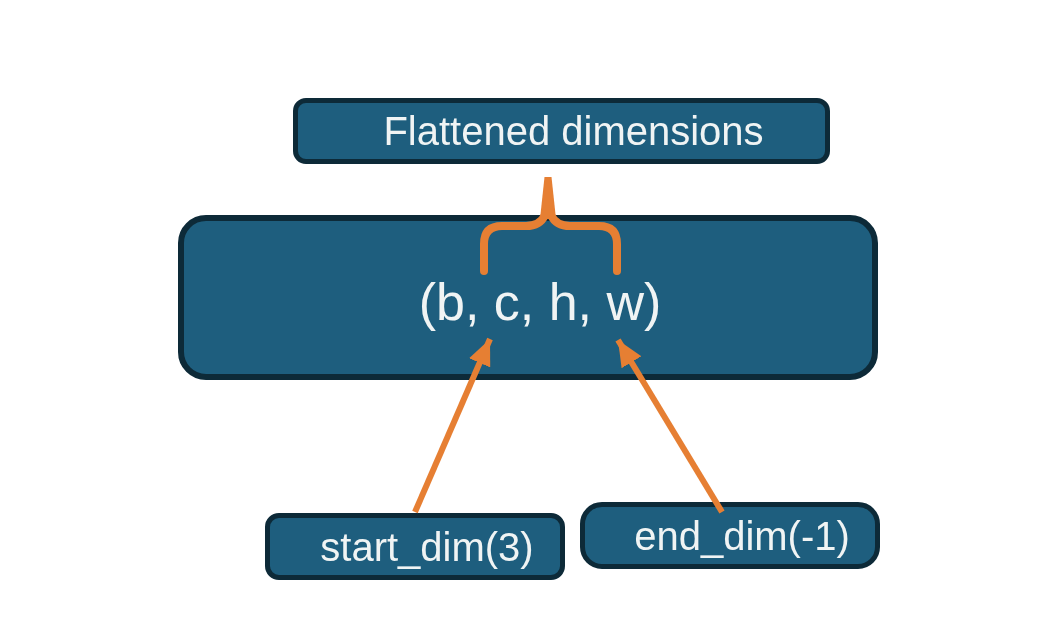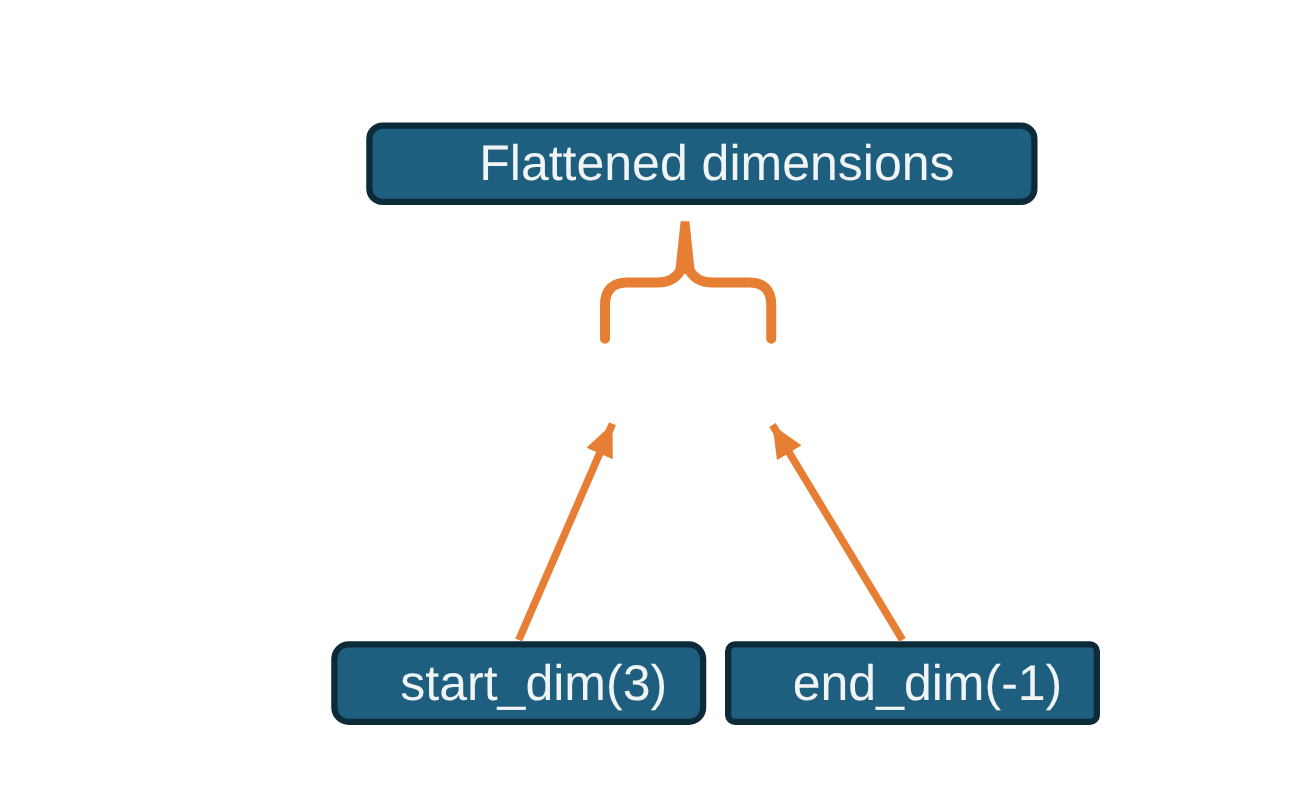--- a/index.html
+++ b/index.html
@@ -47,23 +47,23 @@
     font-size: 52px;
   }
   .node-tensor .label { margin-top: 8px; }
   .node-start-dim {
     left: 265px; top: 513px;
     width: 300px; height: 67px;
     border-radius: 14px;
     font-size: 40px;
   }
   .node-end-dim {
-    left: 580px; top: 513px;
+    left: 580px; top: 502px;
     width: 300px; height: 67px;
-    border-radius: 8px;
+    border-radius: 22px;
     font-size: 40px;
   }
   .connector-layer {
     position: absolute;
     left: 0; top: 0;
     width: 1038px; height: 632px;
     pointer-events: none;
     z-index: 5;
   }
   .orange-stroke {
@@ -77,20 +77,23 @@
 </style>
 </head>
 <body>
 
 <div class="canvas">
 
   <div class="node node-flattened">
     <span class="label">Flattened dimensions</span>
   </div>
 
+  <div class="node node-tensor">
+    <span class="label">(b, c, h, w)</span>
+  </div>
 
   <div class="node node-start-dim">
     <span class="label">start_dim(3)</span>
   </div>
 
   <div class="node node-end-dim">
     <span class="label">end_dim(-1)</span>
   </div>
 
   <svg class="connector-layer" viewBox="0 0 1038 632" xmlns="http://www.w3.org/2000/svg">

